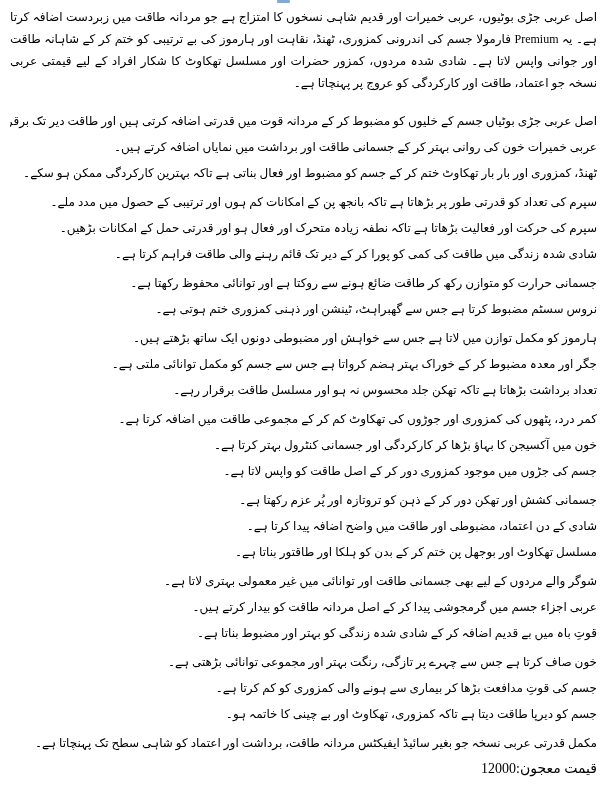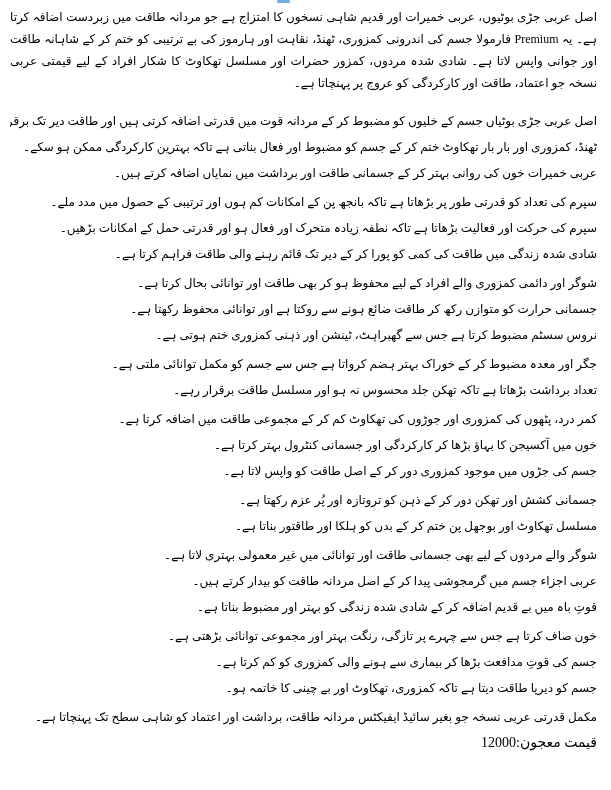--- a/index.html
+++ b/index.html
@@ -61,44 +61,45 @@
 <body>
 
 <div class="artifact"></div>
 
 <div class="page">
   <p class="intro">اصل عربی جڑی بوٹیوں، عربی خمیرات اور قدیم شاہی نسخوں کا امتزاج ہے جو مردانہ طاقت میں زبردست اضافہ کرتا ہے۔ یہ Premium فارمولا جسم کی اندرونی کمزوری، ٹھنڈ، نقاہت اور ہارموز کی بے ترتیبی کو ختم کر کے شاہانہ طاقت اور جوانی واپس لاتا ہے۔ شادی شدہ مردوں، کمزور حضرات اور مسلسل تھکاوٹ کا شکار افراد کے لیے قیمتی عربی نسخہ جو اعتماد، طاقت اور کارکردگی کو عروج پر پہنچاتا ہے۔</p>
 
   <div>
       <div class="group">
         <div class="line">اصل عربی جڑی بوٹیاں جسم کے خلیوں کو مضبوط کر کے مردانہ قوت میں قدرتی اضافہ کرتی ہیں اور طاقت دیر تک برقرار رہتی ہے۔</div>
+        <div class="line">عربی خمیرات خون کی روانی بہتر کر کے جسمانی طاقت اور برداشت میں نمایاں اضافہ کرتے ہیں۔</div>
         <div class="line">ٹھنڈ، کمزوری اور بار بار تھکاوٹ ختم کر کے جسم کو مضبوط اور فعال بناتی ہے تاکہ بہترین کارکردگی ممکن ہو سکے۔</div>
-        <div class="line">عربی خمیرات خون کی روانی بہتر کر کے جسمانی طاقت اور برداشت میں نمایاں اضافہ کرتے ہیں۔</div>
       </div>
       <div class="group">
         <div class="line">سپرم کی تعداد کو قدرتی طور پر بڑھاتا ہے تاکہ بانجھ پن کے امکانات کم ہوں اور ترتیبی کے حصول میں مدد ملے۔</div>
         <div class="line">سپرم کی حرکت اور فعالیت بڑھاتا ہے تاکہ نطفہ زیادہ متحرک اور فعال ہو اور قدرتی حمل کے امکانات بڑھیں۔</div>
         <div class="line">شادی شدہ زندگی میں طاقت کی کمی کو پورا کر کے دیر تک قائم رہنے والی طاقت فراہم کرتا ہے۔</div>
       </div>
       <div class="group">
-        <div class="line">شوگر اور دائمی کمزوری والے افراد کے لیے محفوظ ہو کر بھی طاقت اور توانائی بحال کرتا ہے۔</div>
         <div class="line">جسمانی حرارت کو متوازن رکھ کر طاقت ضائع ہونے سے روکتا ہے اور توانائی محفوظ رکھتا ہے۔</div>
         <div class="line">نروس سسٹم مضبوط کرتا ہے جس سے گھبراہٹ، ٹینشن اور ذہنی کمزوری ختم ہوتی ہے۔</div>
       </div>
       <div class="group">
+        <div class="line">ہارموز کو مکمل توازن میں لاتا ہے جس سے خواہش اور مضبوطی دونوں ایک ساتھ بڑھتے ہیں۔</div>
         <div class="line">جگر اور معدہ مضبوط کر کے خوراک بہتر ہضم کرواتا ہے جس سے جسم کو مکمل توانائی ملتی ہے۔</div>
         <div class="line">تعداد برداشت بڑھاتا ہے تاکہ تھکن جلد محسوس نہ ہو اور مسلسل طاقت برقرار رہے۔</div>
       </div>
       <div class="group">
         <div class="line">کمر درد، پٹھوں کی کمزوری اور جوڑوں کی تھکاوٹ کم کر کے مجموعی طاقت میں اضافہ کرتا ہے۔</div>
         <div class="line">خون میں آکسیجن کا بہاؤ بڑھا کر کارکردگی اور جسمانی کنٹرول بہتر کرتا ہے۔</div>
         <div class="line">جسم کی جڑوں میں موجود کمزوری دور کر کے اصل طاقت کو واپس لاتا ہے۔</div>
       </div>
       <div class="group">
         <div class="line">جسمانی کشش اور تھکن دور کر کے ذہن کو تروتازہ اور پُر عزم رکھتا ہے۔</div>
+        <div class="line">شادی کے دن اعتماد، مضبوطی اور طاقت میں واضح اضافہ پیدا کرتا ہے۔</div>
         <div class="line">مسلسل تھکاوٹ اور بوجھل پن ختم کر کے بدن کو ہلکا اور طاقتور بناتا ہے۔</div>
       </div>
       <div class="group">
         <div class="line">شوگر والے مردوں کے لیے بھی جسمانی طاقت اور توانائی میں غیر معمولی بہتری لاتا ہے۔</div>
         <div class="line">عربی اجزاء جسم میں گرمجوشی پیدا کر کے اصل مردانہ طاقت کو بیدار کرتے ہیں۔</div>
         <div class="line">قوتِ باہ میں بے قدیم اضافہ کر کے شادی شدہ زندگی کو بہتر اور مضبوط بناتا ہے۔</div>
       </div>
       <div class="group">
         <div class="line">خون صاف کرتا ہے جس سے چہرے پر تازگی، رنگت بہتر اور مجموعی توانائی بڑھتی ہے۔</div>
         <div class="line">جسم کی قوتِ مدافعت بڑھا کر بیماری سے ہونے والی کمزوری کو کم کرتا ہے۔</div>

